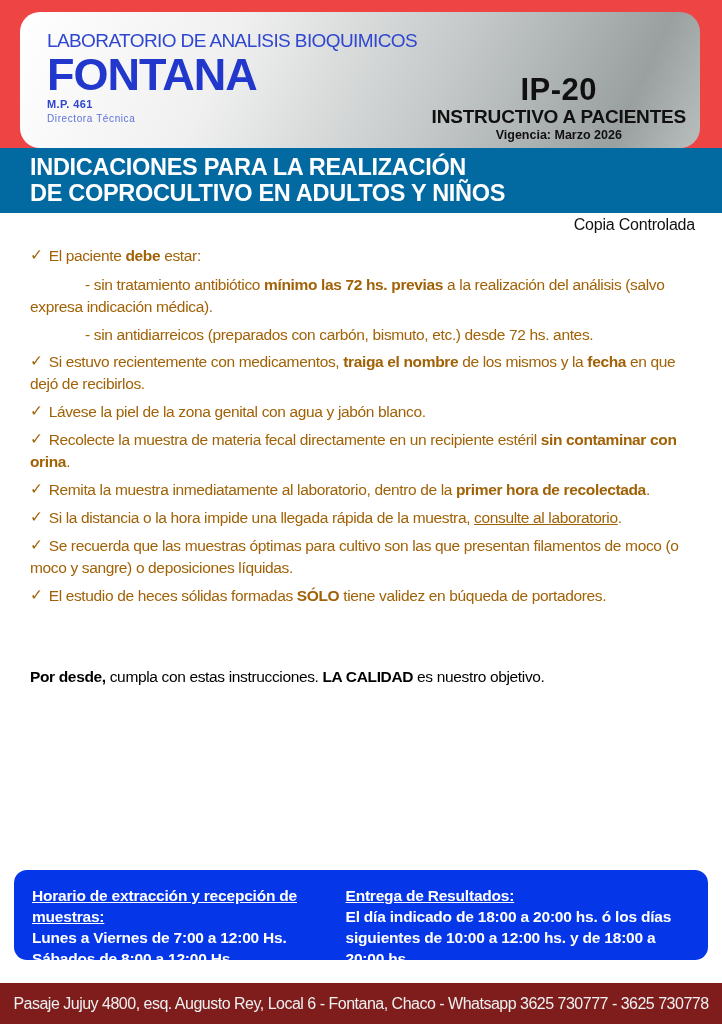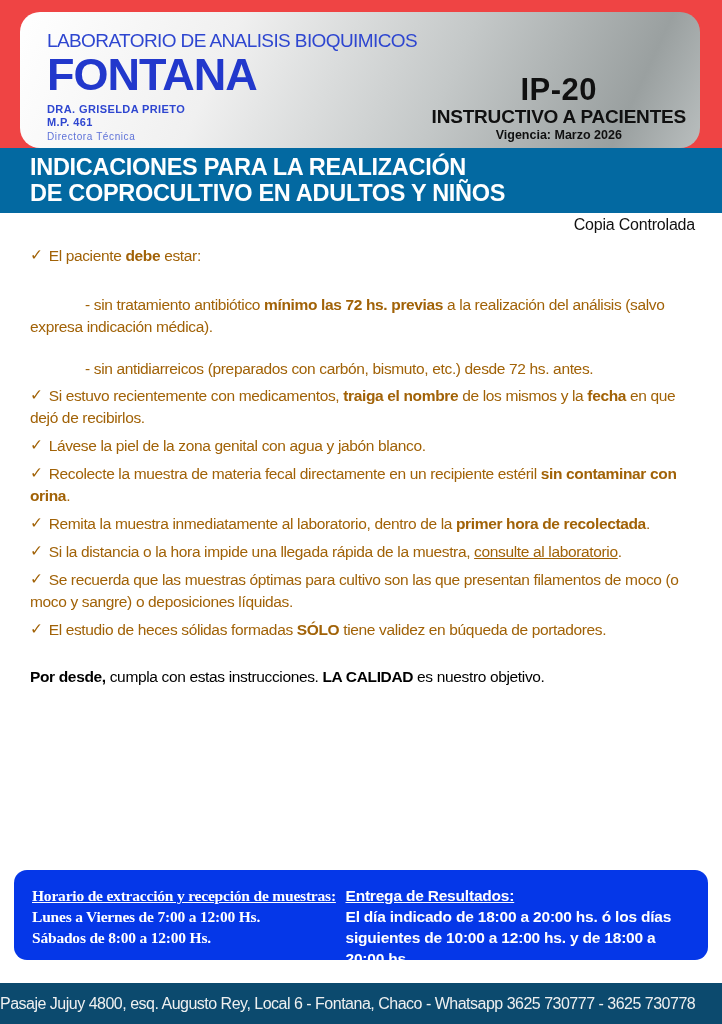--- a/index.html
+++ b/index.html
@@ -20,49 +20,48 @@
   .doc-type{font-size:19px;font-weight:700;letter-spacing:-0.2px;line-height:22px;}
   .validity{font-size:12.5px;font-weight:700;}
   .title-band{position:absolute;top:148px;left:0;width:722px;height:65px;background:#0369a1;
         color:#ffffff;box-sizing:border-box;padding:6px 0 0 30px;}
   .title-band div{font-size:23.5px;font-weight:700;letter-spacing:-0.3px;line-height:26px;}
   .copia{position:absolute;top:216px;right:27px;font-size:16px;color:#111;letter-spacing:-0.2px;}
   
   .content{position:absolute;top:246px;left:30px;width:665px;overflow:visible;}
   .content p{margin:0 0 6px 0;font-size:15.5px;line-height:22px;color:#a16207;
         letter-spacing:-0.35px;white-space:nowrap;}
-  .content p.sub{text-indent:55px;margin-top:20px;}
+  .content p.sub{text-indent:55px;}
   .check{display:inline-block;margin-right:6px;transform:translateY(-1px);}
   .b{font-weight:700;}
   .u{text-decoration:underline;}
   .closing{position:absolute;top:668px;left:30px;width:665px;font-size:15.5px;
         letter-spacing:-0.35px;color:#000;white-space:nowrap;margin:0;}
   
   .schedule{position:absolute;top:870px;left:14px;width:694px;height:90px;border-radius:13px;
         background:#0537E8;color:#fff;box-sizing:border-box;padding:15px 16px 0 18px;display:flex;}
-  .sch-col-left{width:47.5%;font-family:Liberation Serif, serif;}
+  .sch-col-left{width:47.5%;}
   .sch-col-right{width:52.5%;}
   .sch-title{font-size:15.5px;font-weight:700;text-decoration:underline;line-height:21px;letter-spacing:-0.2px;}
   .sch-line{font-size:15.5px;font-weight:600;line-height:21px;letter-spacing:-0.2px;}
   
-  .footer-bar{position:absolute;top:983px;left:0;width:722px;height:41px;background:#0c4a6e;
-        display:flex;align-items:center;}
+  .footer-bar{position:absolute;top:983px;left:0;width:722px;height:41px;background:#7f1d1d;
+        display:flex;align-items:center;justify-content:center;}
   .footer-bar span{color:#eef0f0;font-size:16px;letter-spacing:-0.5px;}
 </style>
 </head>
 <body>
 
 <div class="page">
 
   <div class="header-bg">
     <div class="header-card">
       <div class="logo-block">
         <div class="lab-line">LABORATORIO DE ANALISIS BIOQUIMICOS</div>
         <div class="brand">FONTANA</div>
-        <div class="cred1">DRA. GRISELDA PRIETO</div>
         <div class="cred2">M.P. 461</div>
         <div class="cred3">Directora Técnica</div>
       </div>
       <div class="doc-block">
         <div class="doc-code">IP-20</div>
         <div class="doc-type">INSTRUCTIVO A PACIENTES</div>
         <div class="validity">Vigencia: Marzo 2026</div>
       </div>
     </div>
   </div>

